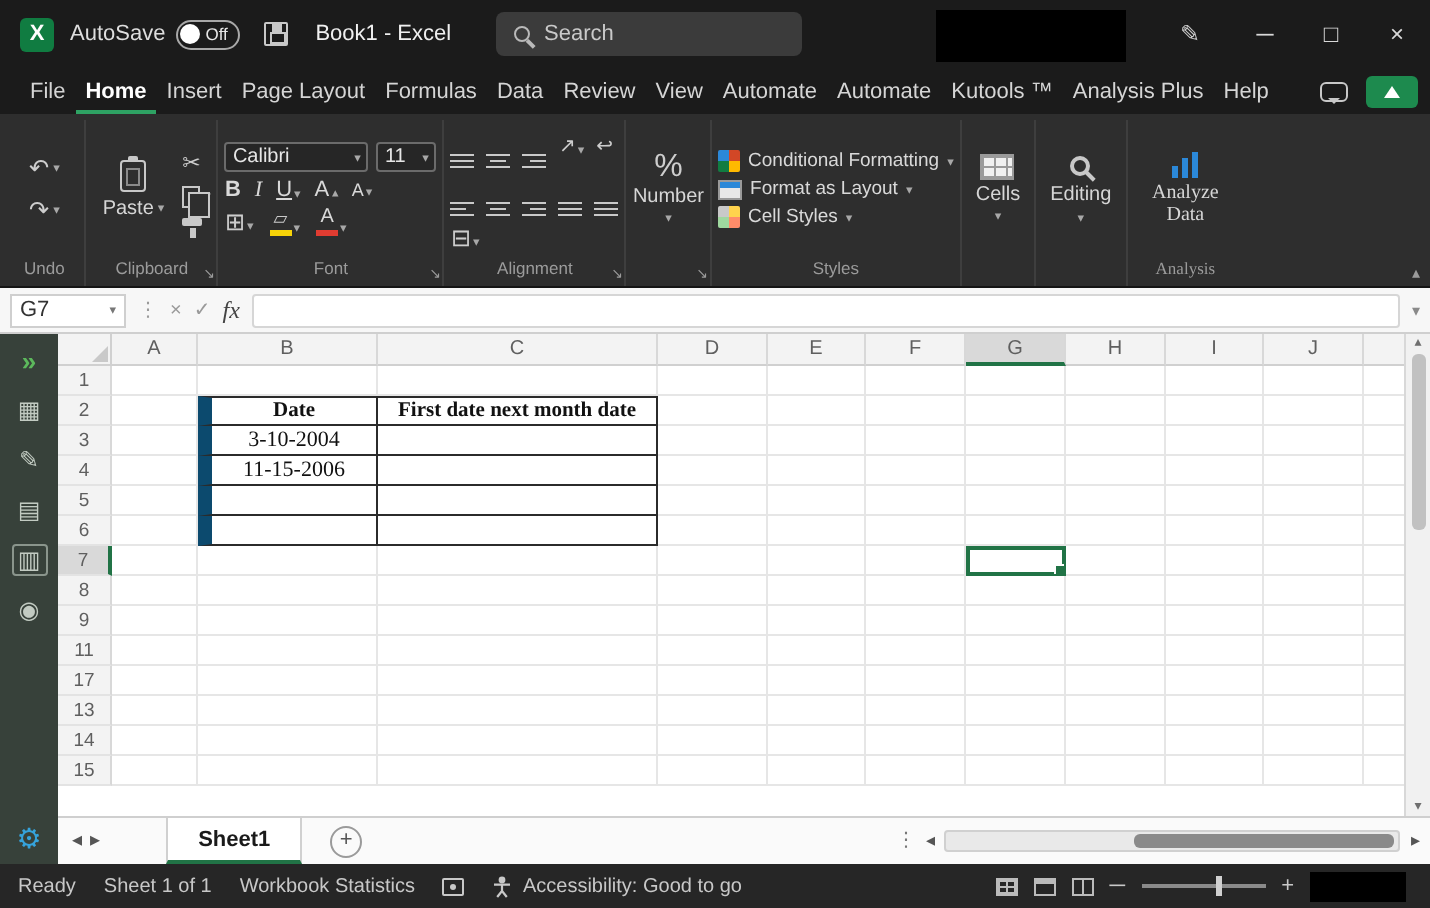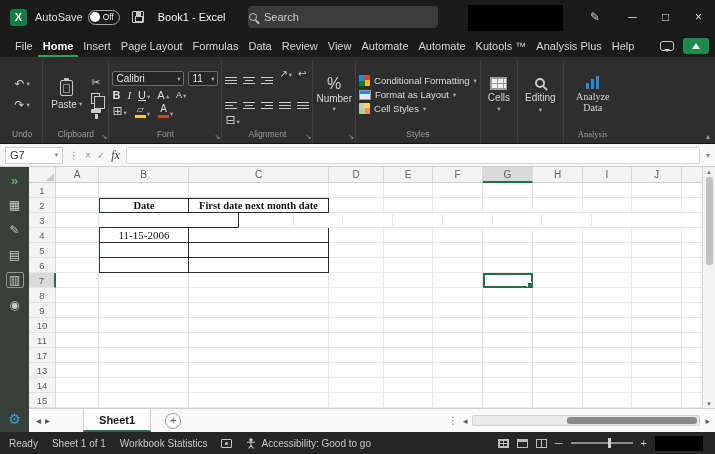--- a/index.html
+++ b/index.html
@@ -17,22 +17,22 @@
   .app-icon { width:17px; height:17px; background:#107C41; border-radius:3px; margin:0 8px 0 10px;
               display:flex; align-items:center; justify-content:center; color:#fff; font-weight:bold; font-size:11px; flex-shrink:0;}
   .autosave { display:flex; align-items:center; gap:5px; font-size:11px; color:#dedede; }
   .toggle { width:32px; height:15px; border:1px solid #a8a8a8; border-radius:8px; display:flex; align-items:center; padding:1px 3px 1px 1px; gap:3px; }
   .knob { width:10px; height:10px; border-radius:50%; background:#fff; }
   .toggle-state { font-size:8.5px; color:#e6e6e6; }
   .icon-save { width:12px; height:12px; border:1px solid #c8c8c8; border-radius:1px; position:relative; margin-left:12px; }
   .icon-save::before { content:''; position:absolute; top:0; left:3px; width:5px; height:4px; background:#c8c8c8; }
   .icon-save::after { content:''; position:absolute; bottom:0; left:2px; width:6px; height:4px; border:1px solid #c8c8c8; }
   .doc-title { font-size:11px; margin-left:14px; color:#f0f0f0; white-space:nowrap; }
-  .searchbox { position:absolute; left:248px; top:6px; width:190px; height:22px; background:#3b3b3b; border-radius:4px;
-               display:flex; align-items:center; gap:7px; padding-left:1px; color:#c9c9c9; font-size:11px; }
+  .searchbox { position:absolute; left:248px; top:6px; width:153px; height:22px; background:#3b3b3b; border-radius:4px;
+               display:flex; align-items:center; gap:7px; padding-left:9px; color:#c9c9c9; font-size:11px; }
   .magnifier { width:8px; height:8px; border:1.5px solid #b9b9b9; border-radius:50%; position:relative; flex-shrink:0; }
   .magnifier::after { content:''; position:absolute; width:5px; height:1.5px; background:#b9b9b9; transform:rotate(45deg); right:-4px; bottom:-2px; }
   .redaction-title { position:absolute; left:468px; top:5px; width:95px; height:26px; background:#000; }
   .win-cluster { position:absolute; right:0; top:0; height:34px; display:flex; align-items:center; }
   .pencil { font-size:12px; color:#cfcfcf; margin-right:16px; }
   .win-btn { width:33px; height:34px; display:flex; align-items:center; justify-content:center; color:#d9d9d9; font-size:12px; }
 
   
   .menubar { height:23px; background:#1b1b1b; display:flex; align-items:flex-end; padding-left:10px; position:relative; flex-shrink:0; }
   .menu-tab { font-size:11px; color:#d5d5d5; padding:0 5px 5px 5px; white-space:nowrap; }
@@ -129,21 +129,21 @@
   .fillerhdr { flex:1; background:#f3f3f3; border-bottom:1px solid #d0d0d0; }
   .grid-rows { flex:1; display:flex; flex-direction:column; }
   .grid-row { display:flex; height:15px; flex-shrink:0; }
   .rowhdr { width:27px; background:#f3f3f3; border-right:1px solid #d8d8d8; border-bottom:1px solid #e3e3e3; font-size:9.5px; color:#5f5f5f;
             display:flex; align-items:center; justify-content:center; flex-shrink:0; }
   .rowhdr.sel { background:#d9d9d9; border-right:2px solid #217346; }
   .cell { border-right:1px solid #e6e6e6; border-bottom:1px solid #e6e6e6; position:relative; flex-shrink:0;
           font-family:"Liberation Serif","DejaVu Serif",serif; font-size:11px; color:#111;
           display:flex; align-items:center; justify-content:center; white-space:nowrap; overflow:hidden; }
   .boxed { border-right:1px solid #2b2b2b; border-bottom:1px solid #2b2b2b; }
-  .boxed-left { border-left:1px solid #0c4a6e; }
+  .boxed-left { border-left:7px solid #0c4a6e; }
   .boxed-top { border-top:1px solid #2b2b2b; }
   .cellbold { font-weight:bold; font-size:10.5px; }
   .selected { outline:2px solid #217346; outline-offset:-2px; z-index:2; }
   .selected::after { content:''; position:absolute; right:0; bottom:0; width:4px; height:4px; background:#217346; border-left:1px solid #fff; border-top:1px solid #fff; }
   .fillercell { flex:1; border-bottom:1px solid #e6e6e6; }
 
   .vscroll { width:13px; background:#f1f1f1; border-left:1px solid #d8d8d8; display:flex; flex-direction:column; align-items:center;
              padding:1px 0; gap:2px; flex-shrink:0; }
   .varrow { font-size:7px; color:#6f6f6f; line-height:1; }
   .vthumb { width:7px; height:88px; background:#c1c1c1; border-radius:3px; }
@@ -539,20 +539,21 @@
                 <div class="cell" style="width: 50px;"></div>
                 <div class="cell" style="width: 50px;"></div>
                 <div class="cell" style="width: 50px;"></div>
                 <div class="cell" style="width: 49px;"></div>
                 <div class="cell" style="width: 50px;"></div>
                 <div class="fillercell"></div>
               </div>
               <div class="grid-row">
                 <div class="rowhdr">3</div>
                 <div class="cell" style="width: 43px;"></div>
+                <div class="cell boxed boxed-left" style="width: 90px;">3-10-2004</div>
                 <div class="cell boxed" style="width: 140px;"></div>
                 <div class="cell" style="width: 55px;"></div>
                 <div class="cell" style="width: 49px;"></div>
                 <div class="cell" style="width: 50px;"></div>
                 <div class="cell" style="width: 50px;"></div>
                 <div class="cell" style="width: 50px;"></div>
                 <div class="cell" style="width: 49px;"></div>
                 <div class="cell" style="width: 50px;"></div>
                 <div class="fillercell"></div>
               </div>
@@ -621,34 +622,20 @@
                 <div class="cell" style="width: 49px;"></div>
                 <div class="cell" style="width: 50px;"></div>
                 <div class="cell" style="width: 50px;"></div>
                 <div class="cell" style="width: 50px;"></div>
                 <div class="cell" style="width: 49px;"></div>
                 <div class="cell" style="width: 50px;"></div>
                 <div class="fillercell"></div>
               </div>
               <div class="grid-row">
                 <div class="rowhdr">9</div>
-                <div class="cell" style="width: 43px;"></div>
-                <div class="cell" style="width: 90px;"></div>
-                <div class="cell" style="width: 140px;"></div>
-                <div class="cell" style="width: 55px;"></div>
-                <div class="cell" style="width: 49px;"></div>
-                <div class="cell" style="width: 50px;"></div>
-                <div class="cell" style="width: 50px;"></div>
-                <div class="cell" style="width: 50px;"></div>
-                <div class="cell" style="width: 49px;"></div>
-                <div class="cell" style="width: 50px;"></div>
-                <div class="fillercell"></div>
-              </div>
-              <div class="grid-row">
-                <div class="rowhdr">10</div>
                 <div class="cell" style="width: 43px;"></div>
                 <div class="cell" style="width: 90px;"></div>
                 <div class="cell" style="width: 140px;"></div>
                 <div class="cell" style="width: 55px;"></div>
                 <div class="cell" style="width: 49px;"></div>
                 <div class="cell" style="width: 50px;"></div>
                 <div class="cell" style="width: 50px;"></div>
                 <div class="cell" style="width: 50px;"></div>
                 <div class="cell" style="width: 49px;"></div>
                 <div class="cell" style="width: 50px;"></div>

